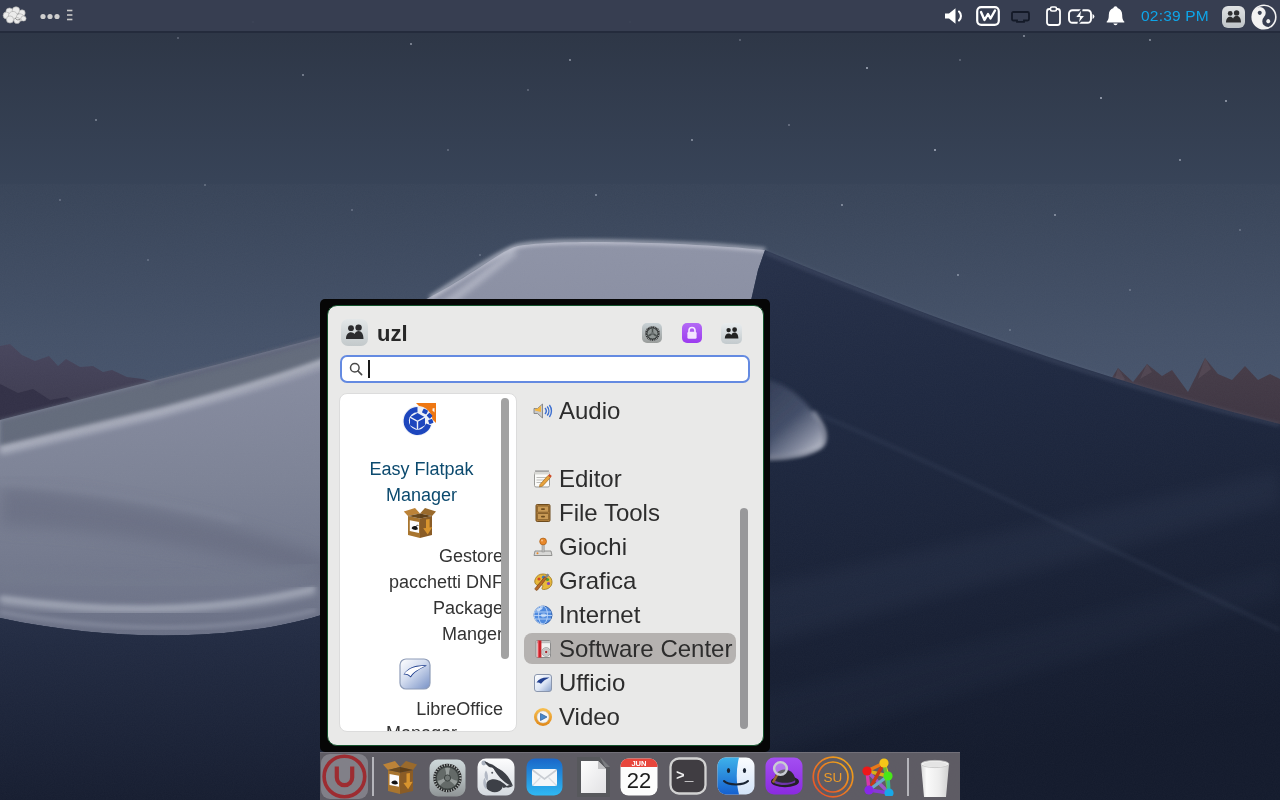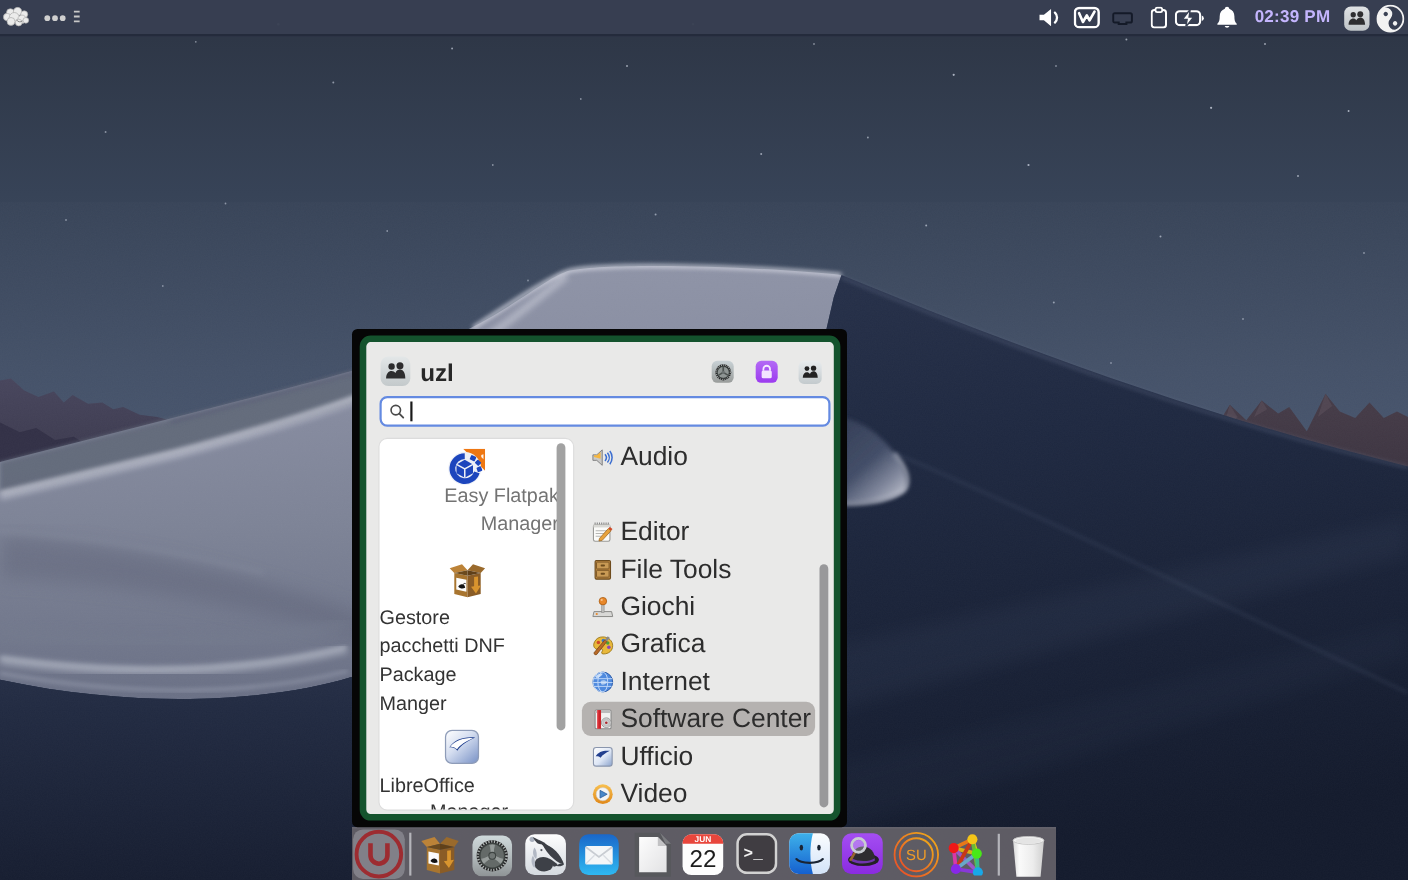--- a/index.html
+++ b/index.html
@@ -207,21 +207,21 @@
     <rect x="1" y="1.2" width="22" height="12.6" rx="3.5" fill="none" stroke="#fff" stroke-width="1.9"></rect>
     <path d="M24.5,5 a2.6,2.6 0 0 1 0,5" fill="#fff" stroke="none"></path>
     <path d="M14,-0.5 L7,8.6 L11.2,8.6 L10,15.5 L17.2,6.4 L13,6.4 Z" fill="#fff" stroke="#3a4254" stroke-width="1.3"></path>
   </svg>
 
   <svg class="abs" style="left:1106px;top:5px" width="19" height="22" viewBox="0 0 19 22">
     <path d="M9.5,1.2 C10.6,1.2 11.5,2 11.5,3 C14.5,4 16.2,6.6 16.2,10 C16.2,14.5 17.3,15.6 18.3,16.6 L18.3,17.6 L0.7,17.6 L0.7,16.6 C1.7,15.6 2.8,14.5 2.8,10 C2.8,6.6 4.5,4 7.5,3 C7.5,2 8.4,1.2 9.5,1.2 Z" fill="#fff"></path>
     <path d="M7.3,18.6 a2.3,2.3 0 0 0 4.4,0 Z" fill="#fff"></path>
   </svg>
 
-  <div class="abs" style="left:1138px;top:7px;width:74px;text-align:center;font-size:15.5px;color:#c4b5fd;font-weight:700;letter-spacing:0.2px">02:39 PM</div>
+  <div class="abs" style="left:1138px;top:7px;width:74px;text-align:center;font-size:15.5px;color:#0ea5e9;font-weight:400;letter-spacing:0.2px">02:39 PM</div>
 
   <div class="abs" style="left:1222px;top:6px;width:23px;height:22px;border-radius:6px;background:linear-gradient(#dfe2e4,#bfc4c7)">
     <svg style="position:absolute;left:3px;top:4px" width="17" height="14" viewBox="0 0 17 14">
       <g fill="#2e2e30">
         <circle cx="5.2" cy="3.4" r="2.4"></circle>
             <circle cx="11.6" cy="2.9" r="2.7"></circle>
         <path d="M1,12.5 C1,8.8 3,6.8 5.2,6.8 C6.4,6.8 7.4,7.4 8.1,8.4 C8.9,6.6 10.2,5.8 11.6,5.8 C14,5.8 16,8 16,12.5 Z"></path>
       </g>
     </svg>
   </div>
@@ -416,21 +416,21 @@
             <stop offset="1" stop-color="#cfcfcf"></stop>
     </linearGradient>
         </defs>
     <path d="M3,7 L31,7 L28,40 L6,40 Z" fill="url(#trg)"></path>
     <ellipse cx="17" cy="7" rx="14" ry="3.6" fill="#f2f2f2" stroke="#c2c2c2" stroke-width="0.8"></ellipse>
     <ellipse cx="17" cy="7.3" rx="11.8" ry="2.7" fill="#e4e4e4"></ellipse>
   </svg>
 </div>
 
 <div class="abs" style="left:320px;top:299px;width:450px;height:453px;background:#060606;border-radius:5px">
-  <div class="abs" style="left:7px;top:6px;width:437px;height:441px;background:#e9e9e8;border-radius:10px;border:6px solid #14532d" id="popup">
+  <div class="abs" style="left:7px;top:6px;width:437px;height:441px;background:#e9e9e8;border-radius:10px;border:1px solid #14532d" id="popup">
 
     <div class="abs" style="left:13px;top:13px;width:27px;height:27px;border-radius:7px;background:linear-gradient(#e3e7e8,#c3c9cb)">
       <svg style="position:absolute;left:4px;top:5px" width="19" height="17" viewBox="0 0 19 17">
         <g fill="#2c2c2e">
           <circle cx="6" cy="4.2" r="2.9"></circle>
               <circle cx="13.6" cy="3.6" r="3.2"></circle>
           <path d="M1,15 C1,10.5 3.2,8.2 6,8.2 C7.5,8.2 8.7,8.9 9.5,10.1 C10.4,7.9 11.9,7 13.6,7 C16.4,7 18.5,9.7 18.5,15 Z"></path>
         </g>
       </svg>
     </div>
@@ -484,49 +484,49 @@
         <g fill="#1d46bd">
           <rect x="20.5" y="6.3" width="5" height="4.4" rx="0.8" transform="rotate(25 23 8.5)"></rect>
           <rect x="25.3" y="10.6" width="4.6" height="4.2" rx="0.8" transform="rotate(45 27.6 12.7)"></rect>
           <rect x="26.6" y="16.3" width="4.4" height="4.4" rx="0.8" transform="rotate(70 28.8 18.5)"></rect>
         </g>
         <path d="M15.5,10 L23,14.2 L23,22.2 L15.5,26.4 L8,22.2 L8,14.2 Z" fill="#1d46bd"></path>
         <g stroke="#edf0f7" stroke-width="1.4" fill="none">
               <path d="M8,14.2 L15.5,18.3 L23,14.2 M15.5,18.3 L15.5,26.4"></path>
             </g>
       </svg>
-      <div class="abs" style="left:0;top:38px;width:163px;text-align:right;font-size:18px;line-height:26px;color:#737373">Easy Flatpak<br>Manager</div>
+      <div class="abs" style="left:0;top:62px;width:163px;text-align:center;font-size:18px;line-height:26px;color:#0c4a6e">Easy Flatpak<br>Manager</div>
 
       <svg style="position:absolute;left:63px;top:112px" width="34" height="34" viewBox="0 0 34 34">
         <path d="M5,10 L17,12.5 L17,32 L5,29 Z" fill="#a8752f"></path>
         <path d="M17,12.5 L29,10 L29,29 L17,32 Z" fill="#8a5c26"></path>
         <path d="M5,10 L0.8,5.5 L12,2 L17,7.5 Z" fill="#bc8338"></path>
         <path d="M17,7.5 L22,2 L33,5.5 L29,10 Z" fill="#9a6a2c"></path>
         <path d="M5,10 L17,12.5 L17,7.5 Z" fill="#6b4a1e"></path>
             <path d="M17,12.5 L29,10 L17,7.5 Z" fill="#604019"></path>
         <path d="M6.8,14.2 L16,16 L16,27 L6.8,25 Z" fill="#fcfcfc"></path>
         <path d="M8.6,22.3 c0.9,-2.6 4.2,-3 5.8,-0.9 l0.5,1.9 c-2.3,1.1 -4.8,0.7 -6.3,-1 Z" fill="#141414"></path>
         <path d="M12.9,20.3 l1.8,-1.2 l0.7,0.9" stroke="#141414" stroke-width="0.7" fill="none"></path>
         <path d="M23,13.5 l0,8.5 l-2.8,0.3 l4.5,6.2 l4.5,-7.2 l-2.6,0.3 l0,-8.5 Z" fill="#d8942e"></path>
       </svg>
-      <div class="abs" style="left:0;top:149px;width:163px;text-align:left;font-size:18px;line-height:26px;color:#333">Gestore<br>pacchetti DNF<br>Package<br>Manger</div>
+      <div class="abs" style="left:0;top:149px;width:163px;text-align:right;font-size:18px;line-height:26px;color:#333">Gestore<br>pacchetti DNF<br>Package<br>Manger</div>
 
       <svg style="position:absolute;left:59px;top:264px" width="32" height="32" viewBox="0 0 32 32">
         <defs>
               <linearGradient id="lo1" x1="0" y1="0" x2="0.9" y2="1">
           <stop offset="0" stop-color="#ffffff"></stop>
                 <stop offset="0.45" stop-color="#d5def0"></stop>
                 <stop offset="1" stop-color="#7f97c9"></stop>
         </linearGradient>
             </defs>
         <rect x="1" y="1" width="30" height="30" rx="6" fill="url(#lo1)" stroke="#8e9cb8" stroke-width="1.2"></rect>
         <path d="M4.5,16.5 C9,9.5 17,6.5 28,7.5 C20,11.5 15.5,14 11.8,19.5 C9.3,16.8 7.2,16.1 4.5,16.5 Z" fill="#1c3c8c"></path>
         <path d="M5.2,15.8 C10,10.2 16.5,8 26,8 C19,11.5 14.5,14 11.5,18.2 C9.3,16.2 7.6,15.6 5.2,15.8 Z" fill="#fdfdfe"></path>
       </svg>
-      <div class="abs" style="left:0;top:302px;width:163px;text-align:left;font-size:18px;line-height:26px;color:#333">LibreOffice</div>
+      <div class="abs" style="left:0;top:302px;width:163px;text-align:right;font-size:18px;line-height:26px;color:#333">LibreOffice</div>
       <div class="abs" style="left:0;top:326px;width:163px;text-align:center;font-size:18px;line-height:26px;color:#333">Manager</div>
 
       <div class="abs" style="left:161px;top:4px;width:8px;height:261px;background:#a2a2a2;border-radius:4px"></div>
     </div>
 
     <div class="abs" style="left:196px;top:327px;width:212px;height:31px;background:#b5b2b0;border-radius:8px"></div>
     <style>.cat{position:absolute;left:205px;width:220px;height:34px}.cat .ci{position:absolute;left:0;top:7px}.cat .ct{position:absolute;left:26px;top:6px;font-size:24px;line-height:21px;color:#2d2d2d}</style>
     <div class="cat" style="top:88px">
       <svg class="ci" width="20" height="20" viewBox="0 0 20 20">
         <path d="M1,7.5 L4.5,7.5 L9.5,3 L9.5,17 L4.5,12.5 L1,12.5 Z" fill="#c9c9c9" stroke="#777" stroke-width="0.8"></path>

